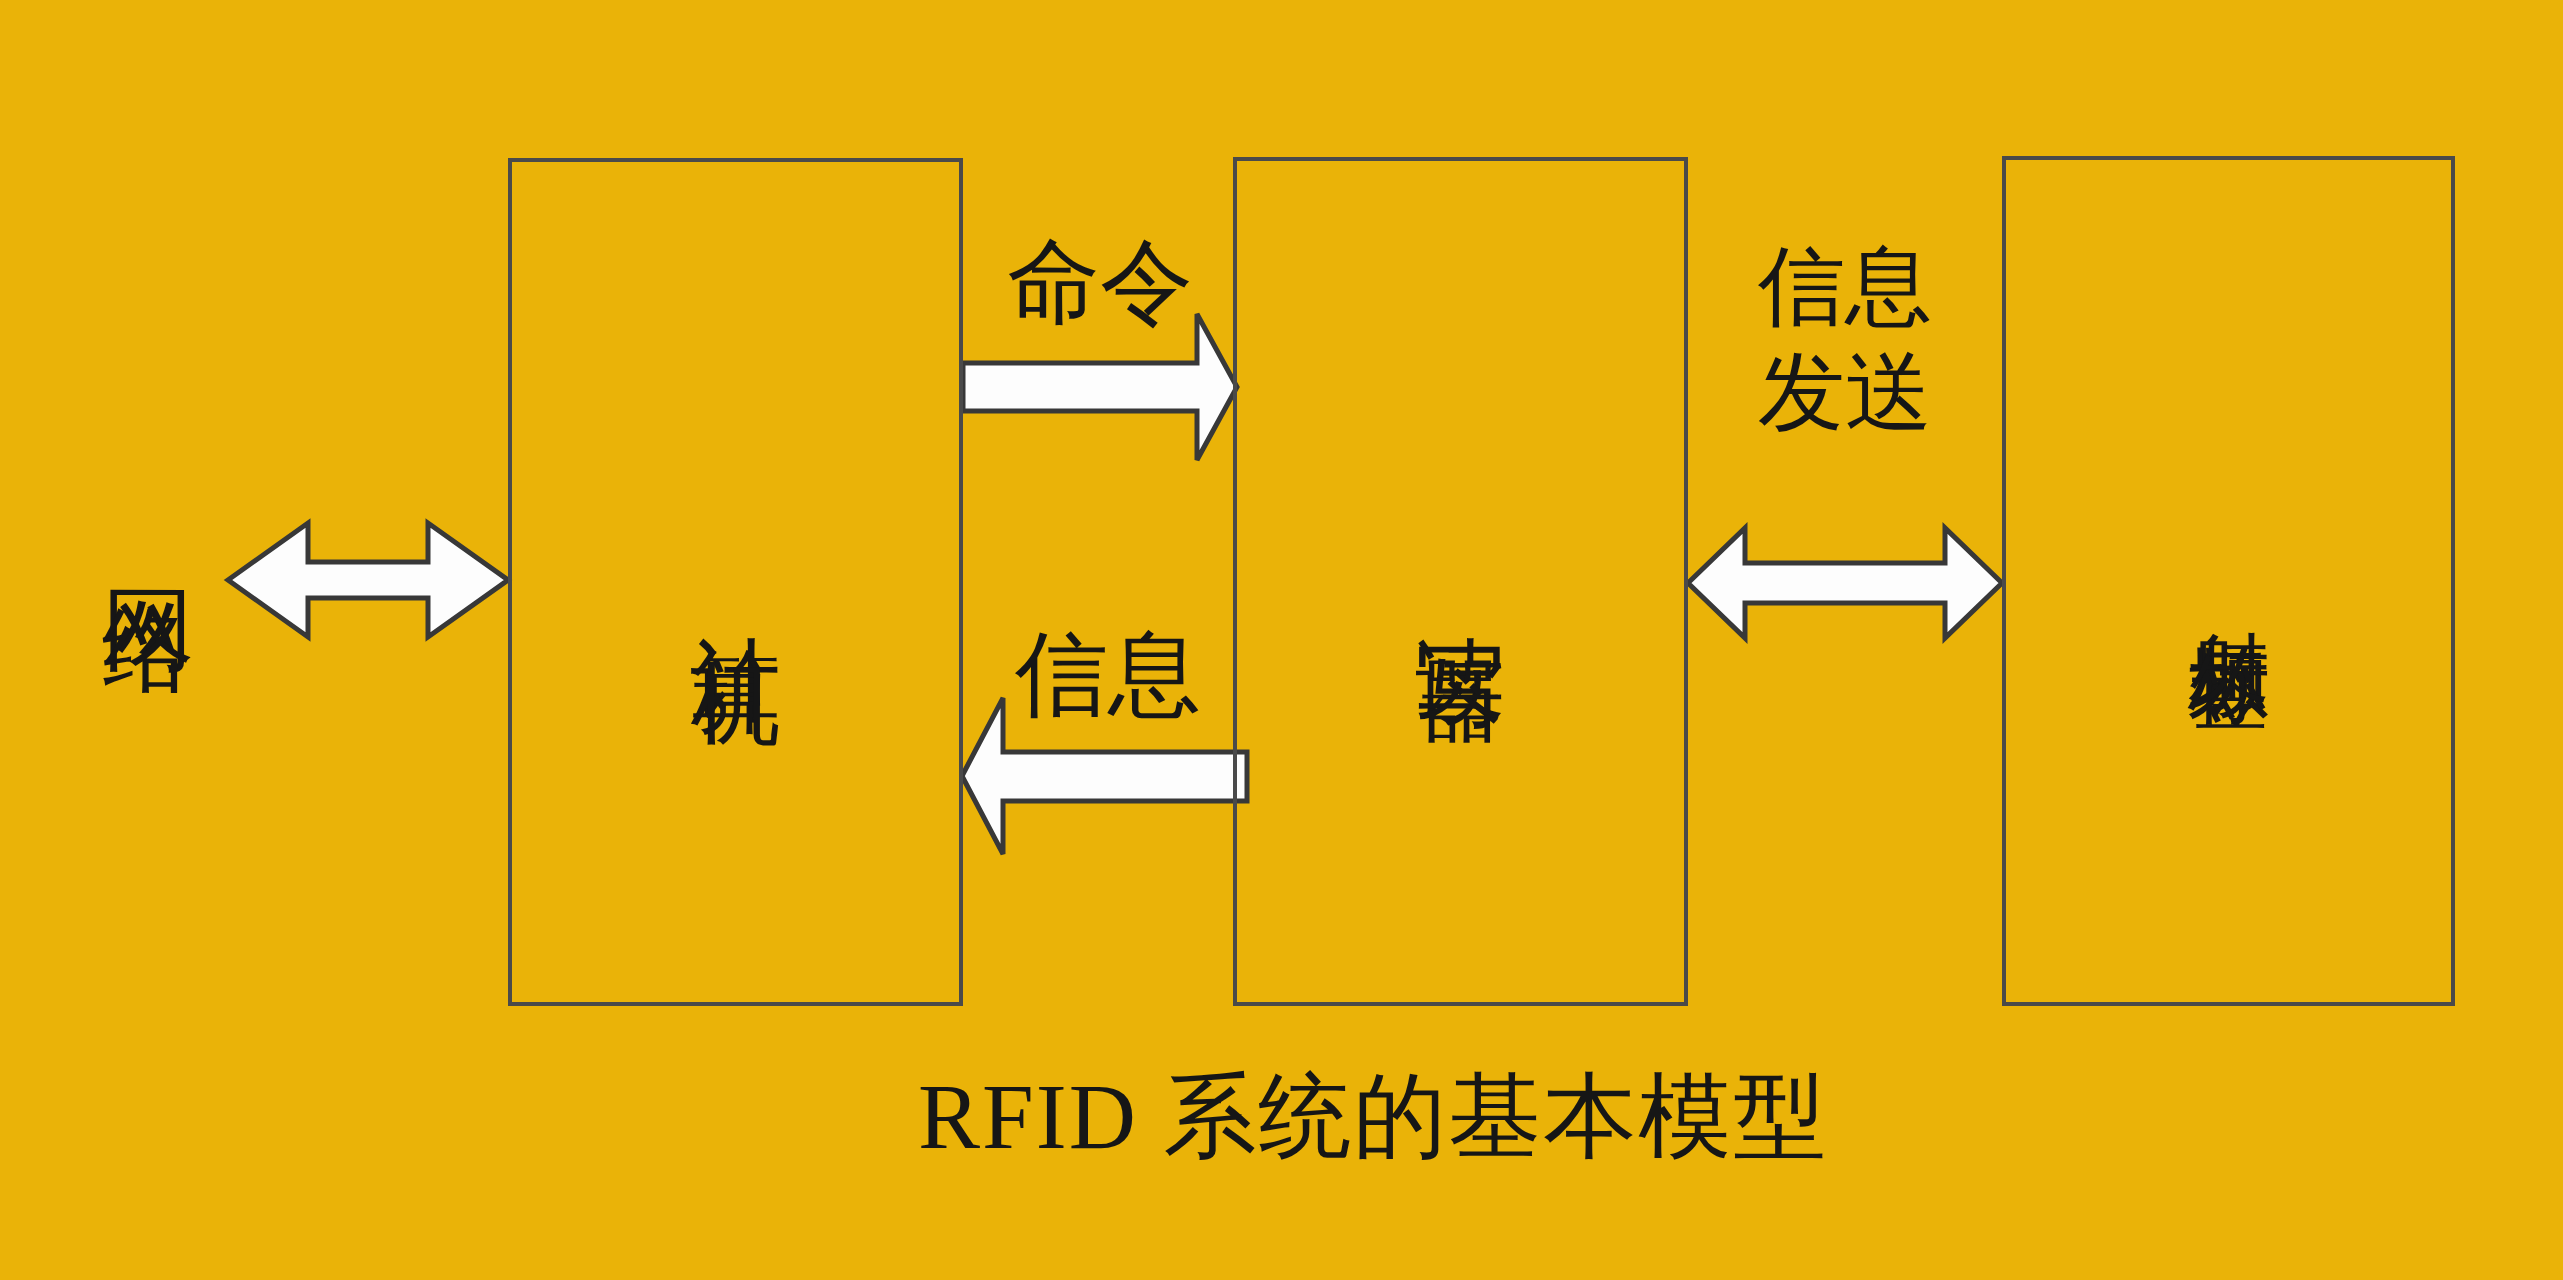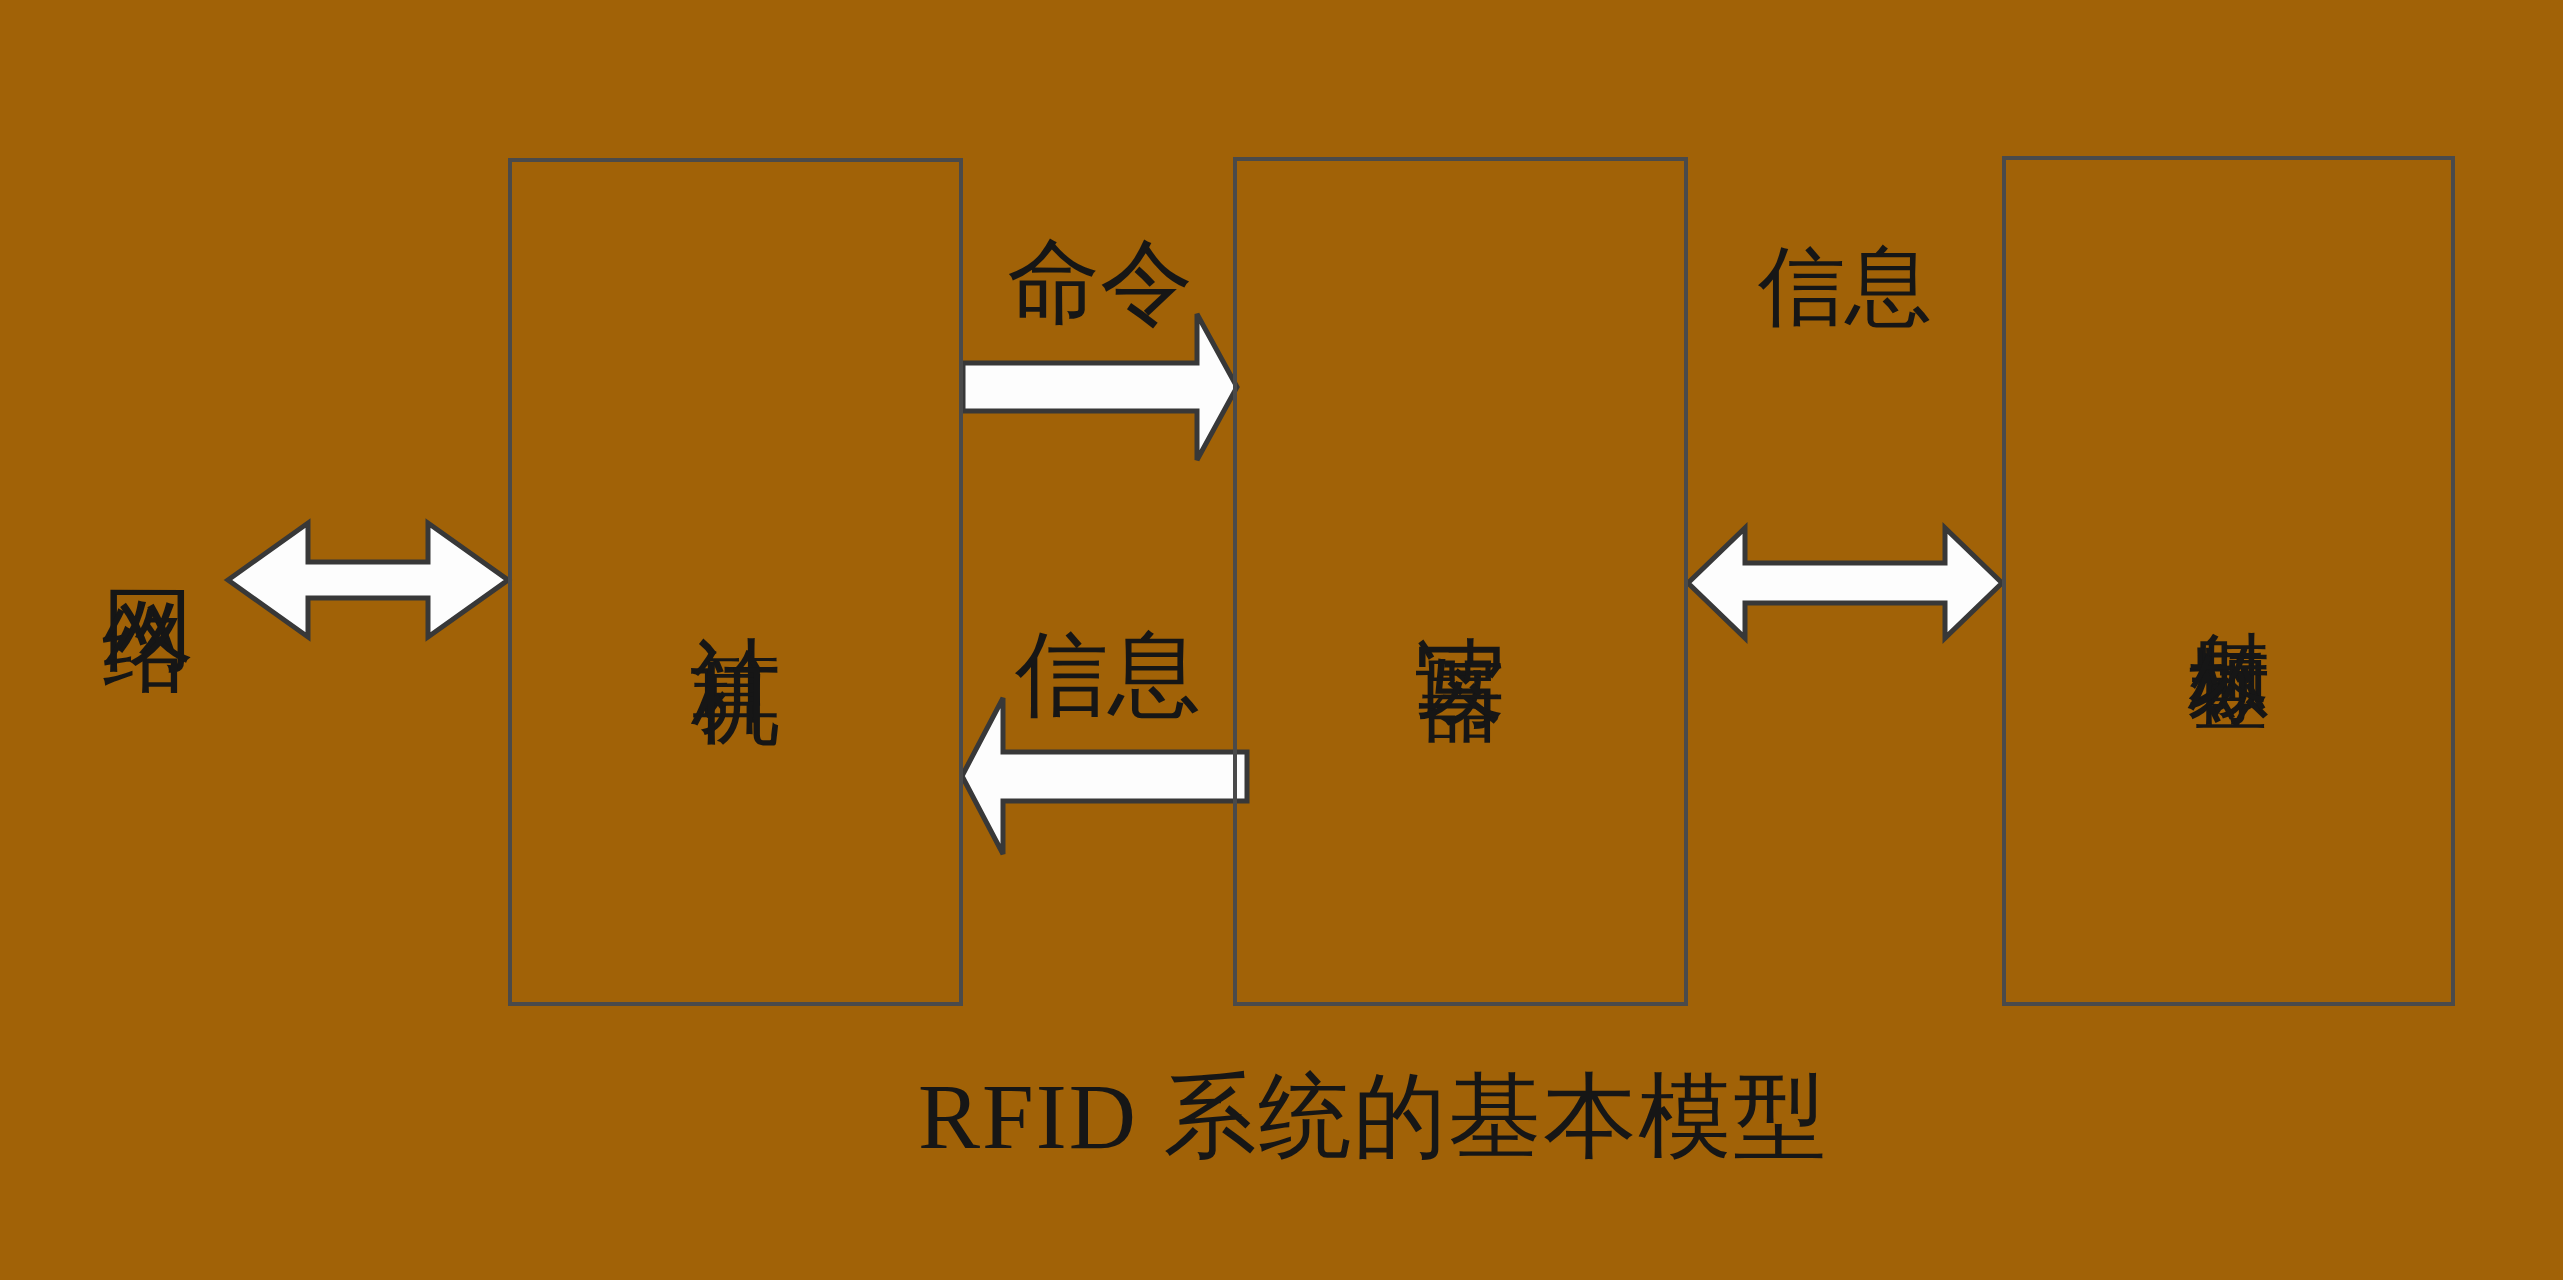--- a/index.html
+++ b/index.html
@@ -4,21 +4,21 @@
 <style>
   html, body {
     margin: 0;
     padding: 0;
     background: #fdfdfd;
   }
   .canvas {
     position: relative;
     width: 2563px;
     height: 1280px;
-    background: #a16207;
+    background: #eab308;
     overflow: hidden;
     font-family: "Liberation Serif", "DejaVu Serif", serif;
     color: #161616;
   }
   .arrow-layer {
     position: absolute;
     left: 0; top: 0;
     width: 2563px;
     height: 1280px;
   }
@@ -115,17 +115,18 @@
   <div class="box box-tag">
     <div class="vlabel">射频标签</div>
   </div>
 
   <div class="edge-label label-command">命令</div>
 
   <div class="edge-label label-info">信息</div>
 
   <div class="edge-label label-exchange">
     <div>信息</div>
+    <div>发送</div>
   </div>
 
   <div class="caption">RFID 系统的基本模型</div>
 
 </div>
 
 </body></html>

